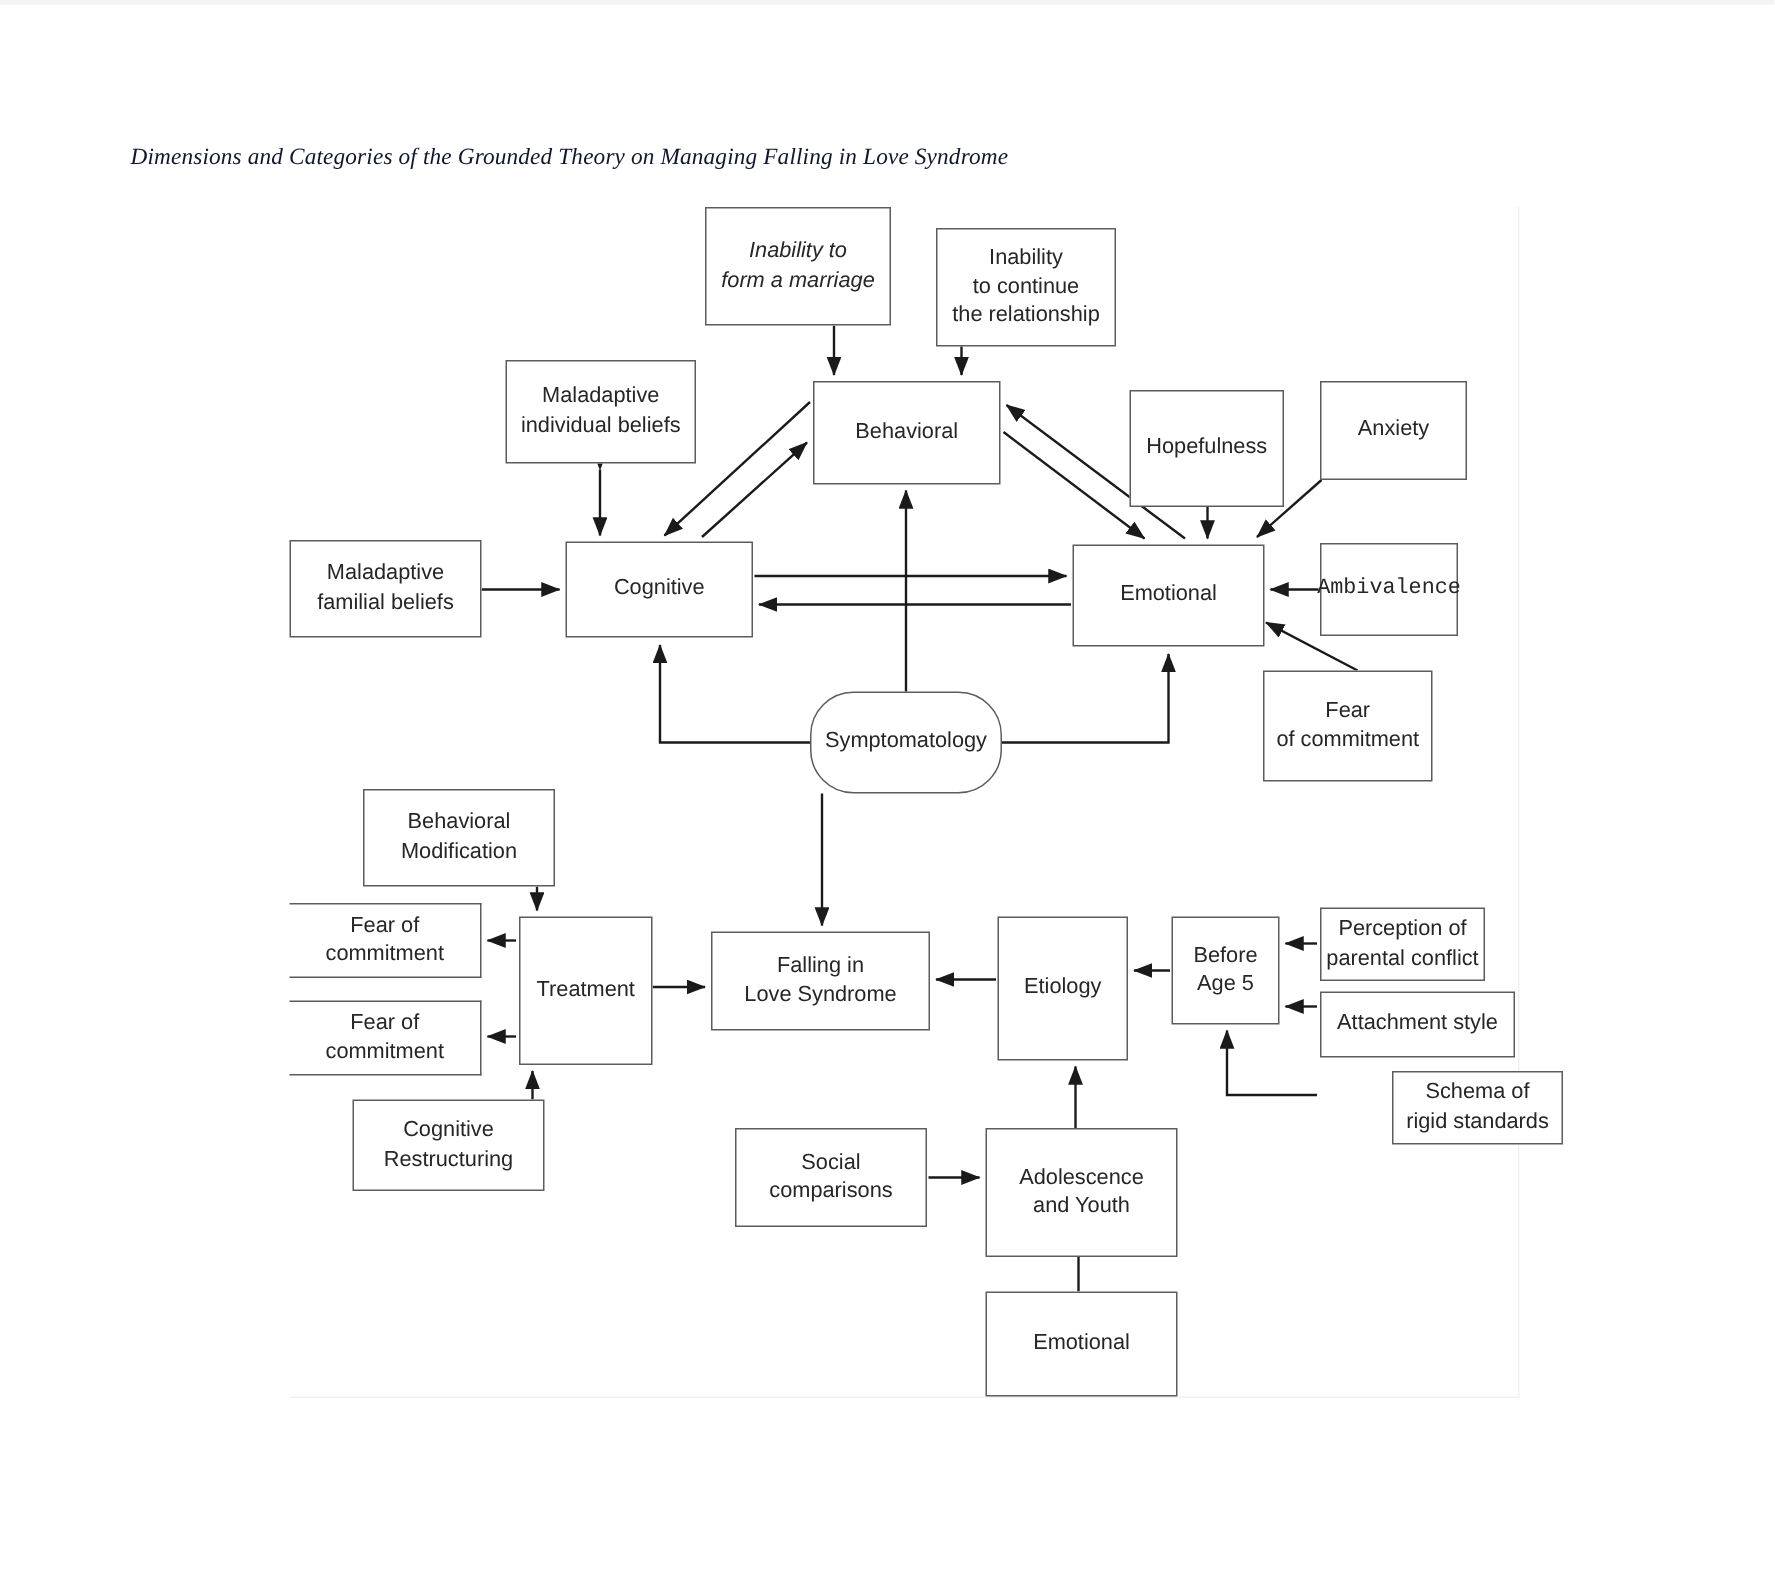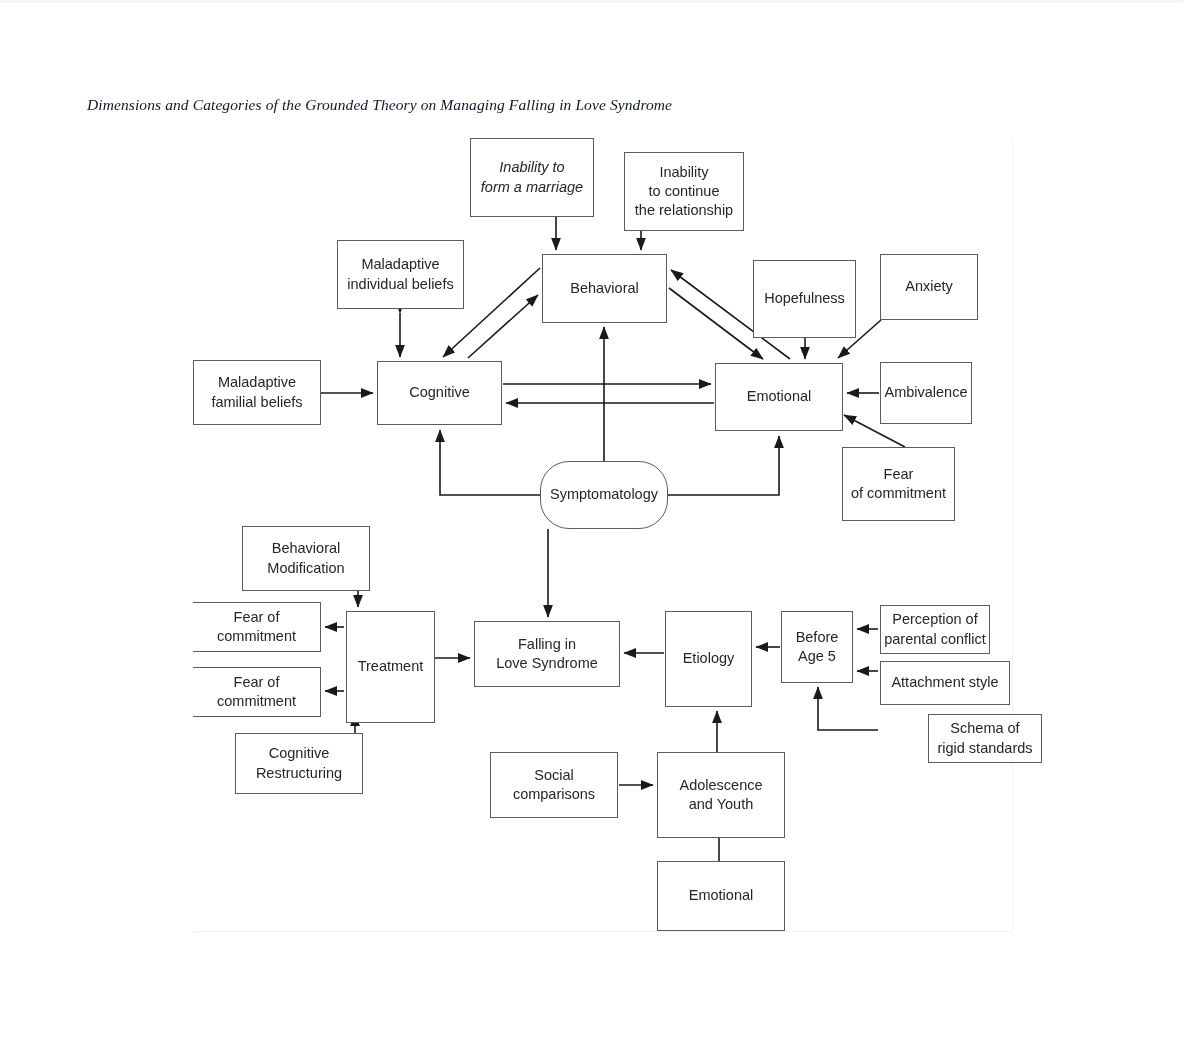--- a/index.html
+++ b/index.html
@@ -164,40 +164,40 @@
 
     <div class="node" style="left:542px;top:254px;width:125px;height:69px;">Behavioral</div>
 
     <div class="node" style="left:193px;top:360px;width:128px;height:65px;">Maladaptive
 familial beliefs</div>
 
     <div class="node" style="left:377px;top:361px;width:125px;height:64px;">Cognitive</div>
 
     <div class="node" style="left:715px;top:363px;width:128px;height:68px;">Emotional</div>
 
-    <div class="node overflow" style="left:880px;top:362px;width:92px;height:62px;">Ambivalence</div>
+    <div class="node overflow" style="left:880px;top:362px;width:92px;height:62px;font-family:Liberation Mono, monospace;">Ambivalence</div>
 
     <div class="node" style="left:842px;top:447px;width:113px;height:74px;">Fear
 of commitment</div>
 
     <div class="node" style="left:540px;top:461px;width:128px;height:68px;border-radius:29px;">Symptomatology</div>
 
     <div class="node" style="left:242px;top:526px;width:128px;height:65px;">Behavioral
 Modification</div>
 
     <div class="node clip-left" style="left:193px;top:602px;width:128px;height:50px;">Fear of
 commitment</div>
 
     <div class="node clip-left" style="left:193px;top:667px;width:128px;height:50px;">Fear of
 commitment</div>
 
     <div class="node" style="left:235px;top:733px;width:128px;height:61px;">Cognitive
 Restructuring</div>
 
-    <div class="node" style="left:346px;top:611px;width:89px;height:112px;">Treatment</div>
+    <div class="node" style="left:346px;top:611px;width:89px;height:99px;">Treatment</div>
 
     <div class="node" style="left:474px;top:621px;width:146px;height:66px;">Falling in
 Love Syndrome</div>
 
     <div class="node" style="left:665px;top:611px;width:87px;height:96px;">Etiology</div>
 
     <div class="node" style="left:781px;top:611px;width:72px;height:72px;">Before
 Age 5</div>
 
     <div class="node" style="left:880px;top:605px;width:110px;height:49px;">Perception of

